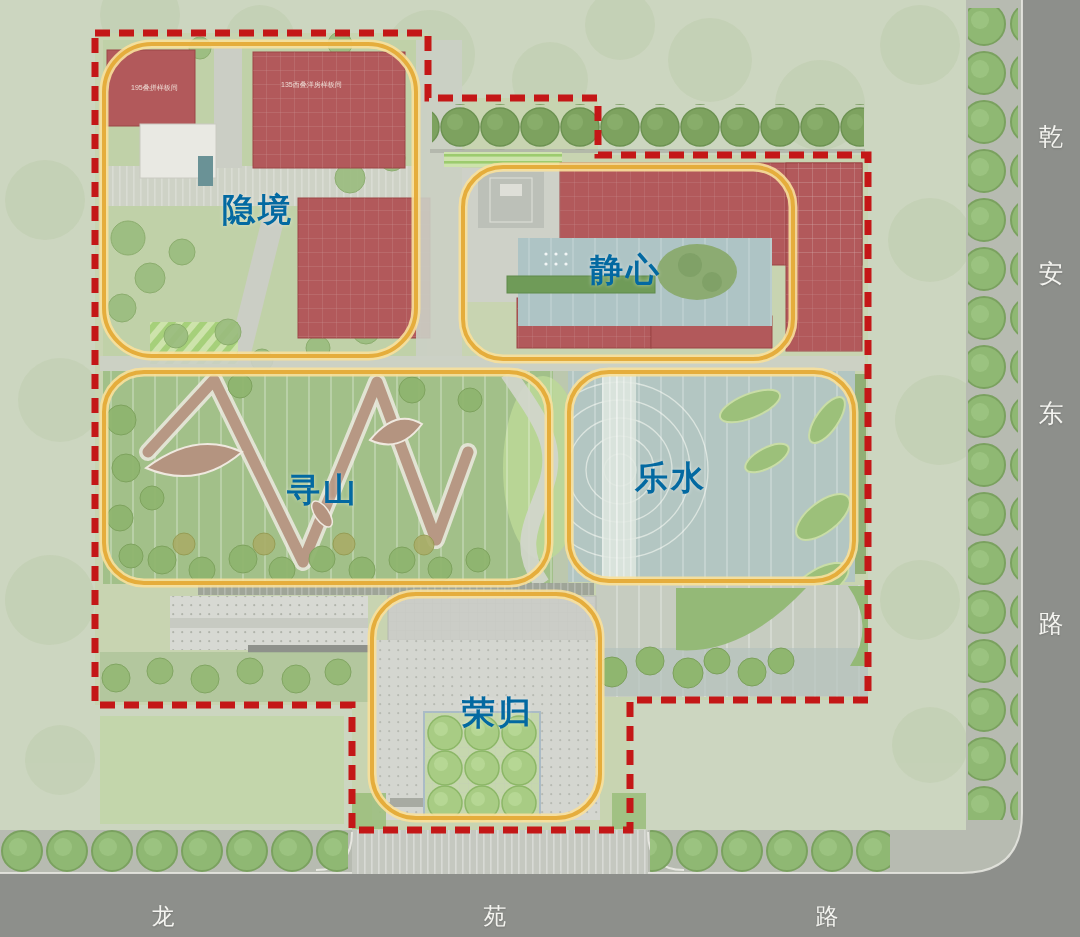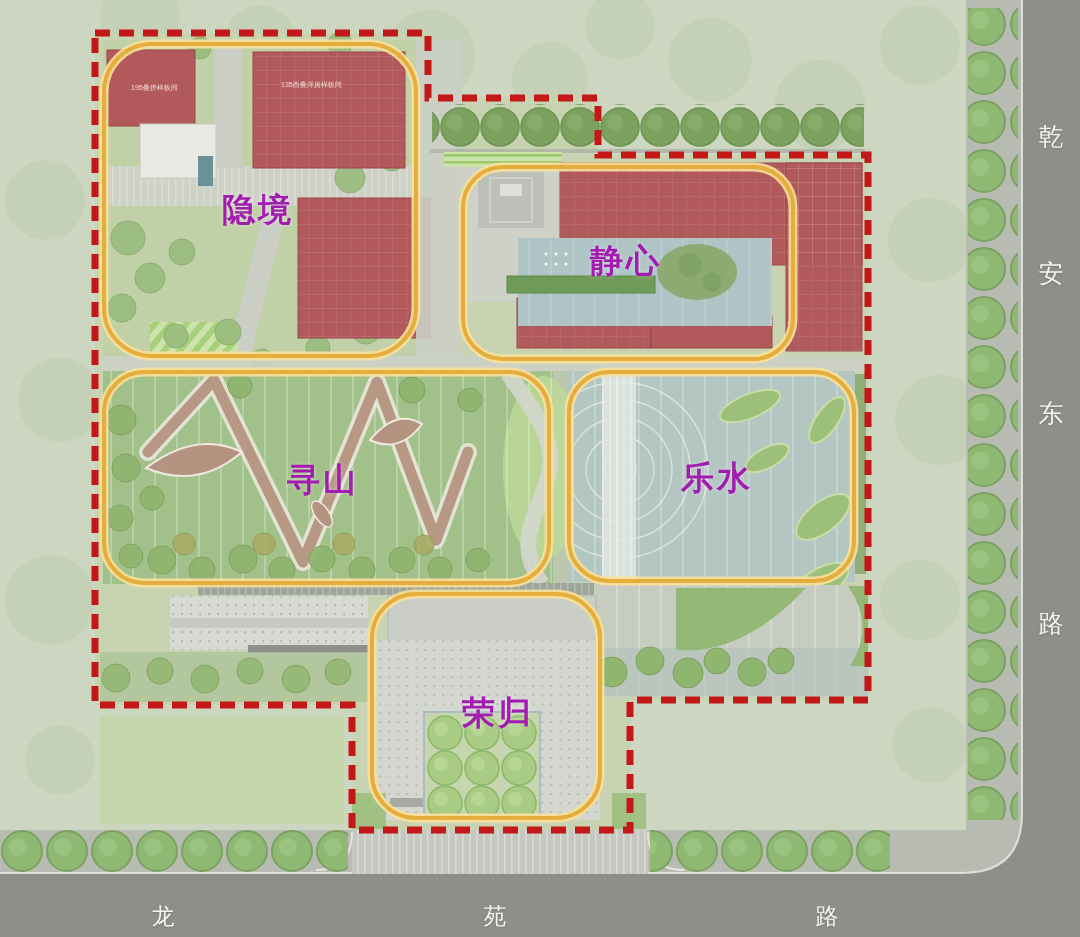--- a/index.html
+++ b/index.html
@@ -1,19 +1,19 @@
 <!DOCTYPE html>
 <html><head>
 <meta charset="utf-8">
 <style>
   html,body{margin:0;padding:0;background:#ccd6c0;}
   #stage{position:relative;width:1080px;height:937px;overflow:hidden;
          font-family:"Liberation Sans",sans-serif;background:#ccd6c0;}
   #basemap{position:absolute;left:0;top:0;}
-  .zone-label{position:absolute;color:#a21caf;font-weight:bold;font-size:33px;
+  .zone-label{position:absolute;color:#0369a1;font-weight:bold;font-size:33px;
       letter-spacing:3px;white-space:nowrap;
       text-shadow:0 0 4px rgba(255,255,255,.45);}
   .road-char{position:absolute;color:#f4f4f0;font-size:25px;width:30px;
       text-align:center;text-shadow:0 1px 2px rgba(0,0,0,.18);}
   .road-char.south{font-size:23px;}
   .bldg-label{position:absolute;color:rgba(240,226,218,.95);font-size:7px;
       white-space:nowrap;letter-spacing:0;}
 </style>
 </head>
 <body>
@@ -340,23 +340,23 @@
     <g>
       <rect x="372" y="594" width="228" height="224" rx="44" stroke="#f8e09b" stroke-width="9" opacity="0.9"></rect>
       <rect x="372" y="594" width="228" height="224" rx="44" stroke="#e5ad3c" stroke-width="4"></rect>
     </g>
   </g>
 
   <path d="M95,33 H428 V98 H598 V155 H868 V700 H630 V830 H352 V705 H95 Z" fill="none" stroke="#c41717" stroke-width="7" stroke-dasharray="15 9"></path>
 </svg>
 
   <div class="zone-label" style="left:222px;top:188px">隐境</div>
-  <div class="zone-label" style="left:590px;top:239px">静心</div>
-  <div class="zone-label" style="left:287px;top:458px">寻山</div>
-  <div class="zone-label" style="left:681px;top:456px">乐水</div>
+  <div class="zone-label" style="left:590px;top:248px">静心</div>
+  <div class="zone-label" style="left:287px;top:468px">寻山</div>
+  <div class="zone-label" style="left:635px;top:456px">乐水</div>
   <div class="zone-label" style="left:462px;top:691px">荣归</div>
 
   <div class="bldg-label" style="left:131px;top:83px">195叠拼样板间</div>
   <div class="bldg-label" style="left:281px;top:80px">135西叠洋房样板间</div>
 
   <div class="road-char" style="left:1036px;top:120px">乾</div>
   <div class="road-char" style="left:1036px;top:257px">安</div>
   <div class="road-char" style="left:1036px;top:397px">东</div>
   <div class="road-char" style="left:1036px;top:607px">路</div>
 

